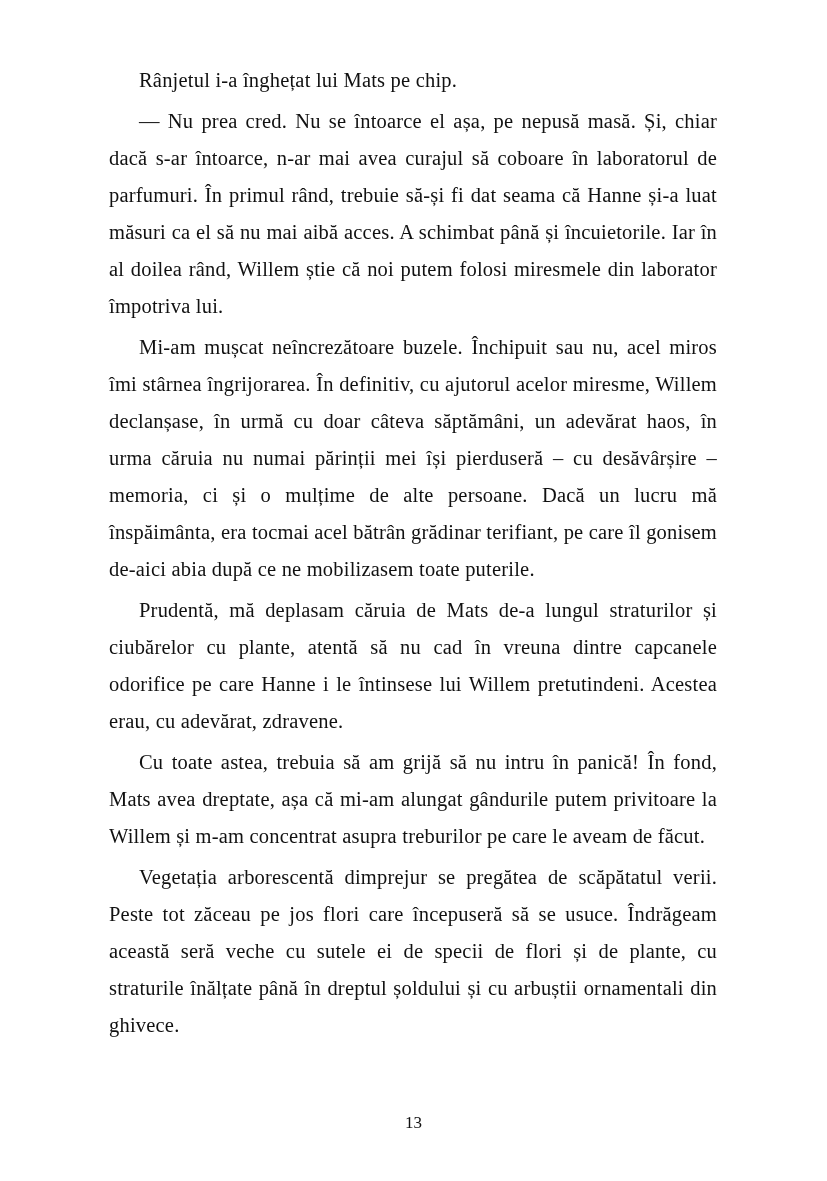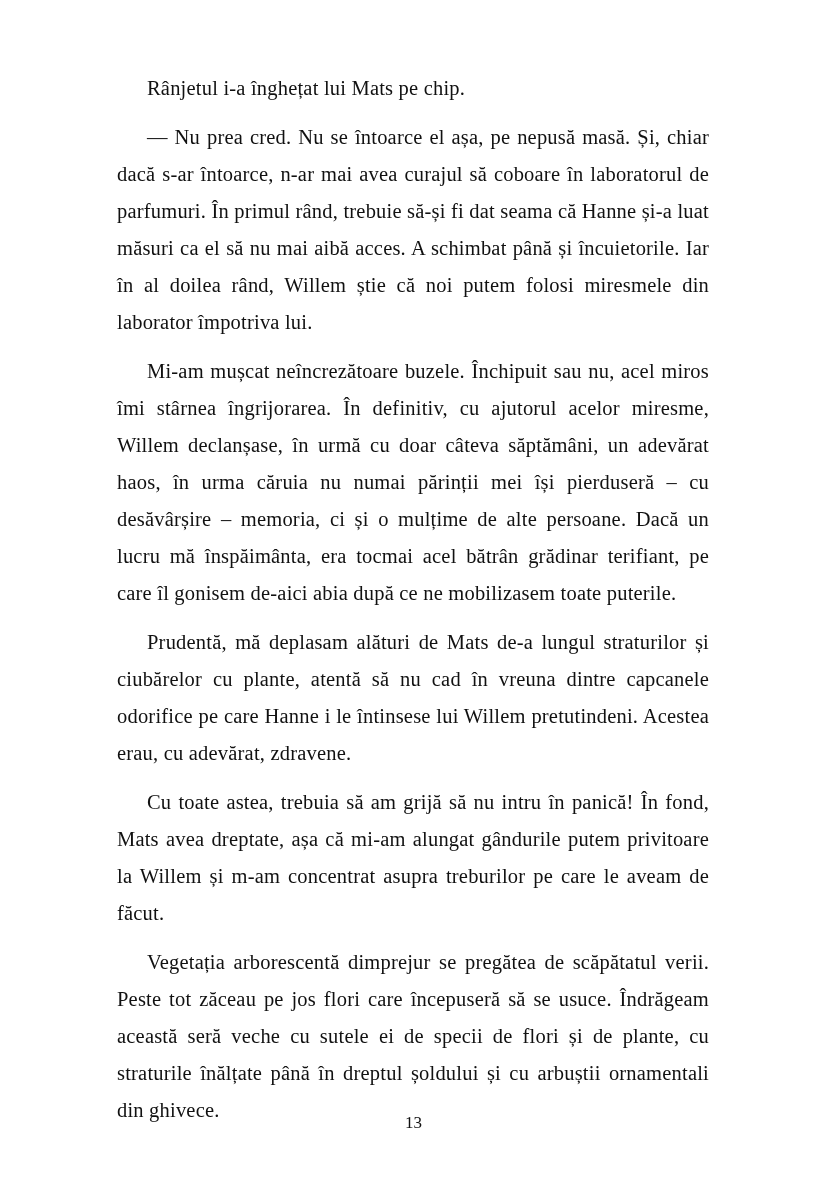--- a/index.html
+++ b/index.html
@@ -23,21 +23,21 @@
     left: 105px;
     width: 616px;
     font-size: 20.5px;
     line-height: 37px;
     text-align: justify;
     letter-spacing: 0.2px;
     hyphens: auto;
     -webkit-hyphens: auto;
   }
   .text-block p {
-    margin: 12px;
+    margin: 4px;
     padding: 0;
     text-indent: 30px;
   }
   .page-number {
     position: absolute;
     top: 1113px;
     left: 0;
     width: 100%;
     text-align: center;
     font-size: 17px;
@@ -45,18 +45,18 @@
   }
 </style>
 </head>
 <body>
 
 <div class="page">
   <div class="text-block">
     <p>Rânjetul i-a înghețat lui Mats pe chip.</p>
     <p>— Nu prea cred. Nu se întoarce el așa, pe nepusă masă. Și, chiar dacă s-ar întoarce, n-ar mai avea curajul să coboare în laboratorul de parfumuri. În primul rând, trebuie să-și fi dat seama că Hanne și-a luat măsuri ca el să nu mai aibă acces. A schimbat până și încuietorile. Iar în al doilea rând, Willem știe că noi putem folosi miresmele din laborator împotriva lui.</p>
     <p>Mi-am mușcat neîncrezătoare buzele. Închipuit sau nu, acel miros îmi stârnea îngrijorarea. În definitiv, cu ajutorul acelor miresme, Willem declanșase, în urmă cu doar câteva săptămâni, un adevărat haos, în urma căruia nu numai părinții mei își pierduseră – cu desăvârșire – memoria, ci și o mulțime de alte persoane. Dacă un lucru mă înspăimânta, era tocmai acel bătrân grădinar terifiant, pe care îl gonisem de-aici abia după ce ne mobilizasem toate puterile.</p>
-    <p>Prudentă, mă deplasam alături de Mats de-a lungul straturilor și ciubărelor cu plante, atentă să nu cad în vreuna dintre capcanele odorifice pe care Hanne i le întinsese lui Willem pretutindeni. Acestea erau, cu adevărat, zdravene.</p>
+    <p>Prudentă, mă deplasam căruia de Mats de-a lungul straturilor și ciubărelor cu plante, atentă să nu cad în vreuna dintre capcanele odorifice pe care Hanne i le întinsese lui Willem pretutindeni. Acestea erau, cu adevărat, zdravene.</p>
     <p>Cu toate astea, trebuia să am grijă să nu intru în panică! În fond, Mats avea dreptate, așa că mi-am alungat gândurile putem privitoare la Willem și m-am concentrat asupra treburilor pe care le aveam de făcut.</p>
     <p>Vegetația arborescentă dimprejur se pregătea de scăpătatul verii. Peste tot zăceau pe jos flori care începuseră să se usuce. Îndrăgeam această seră veche cu sutele ei de specii de flori și de plante, cu straturile înălțate până în dreptul șoldului și cu arbuștii ornamentali din ghivece.</p>
   </div>
   <div class="page-number">13</div>
 </div>
 
 </body></html>

